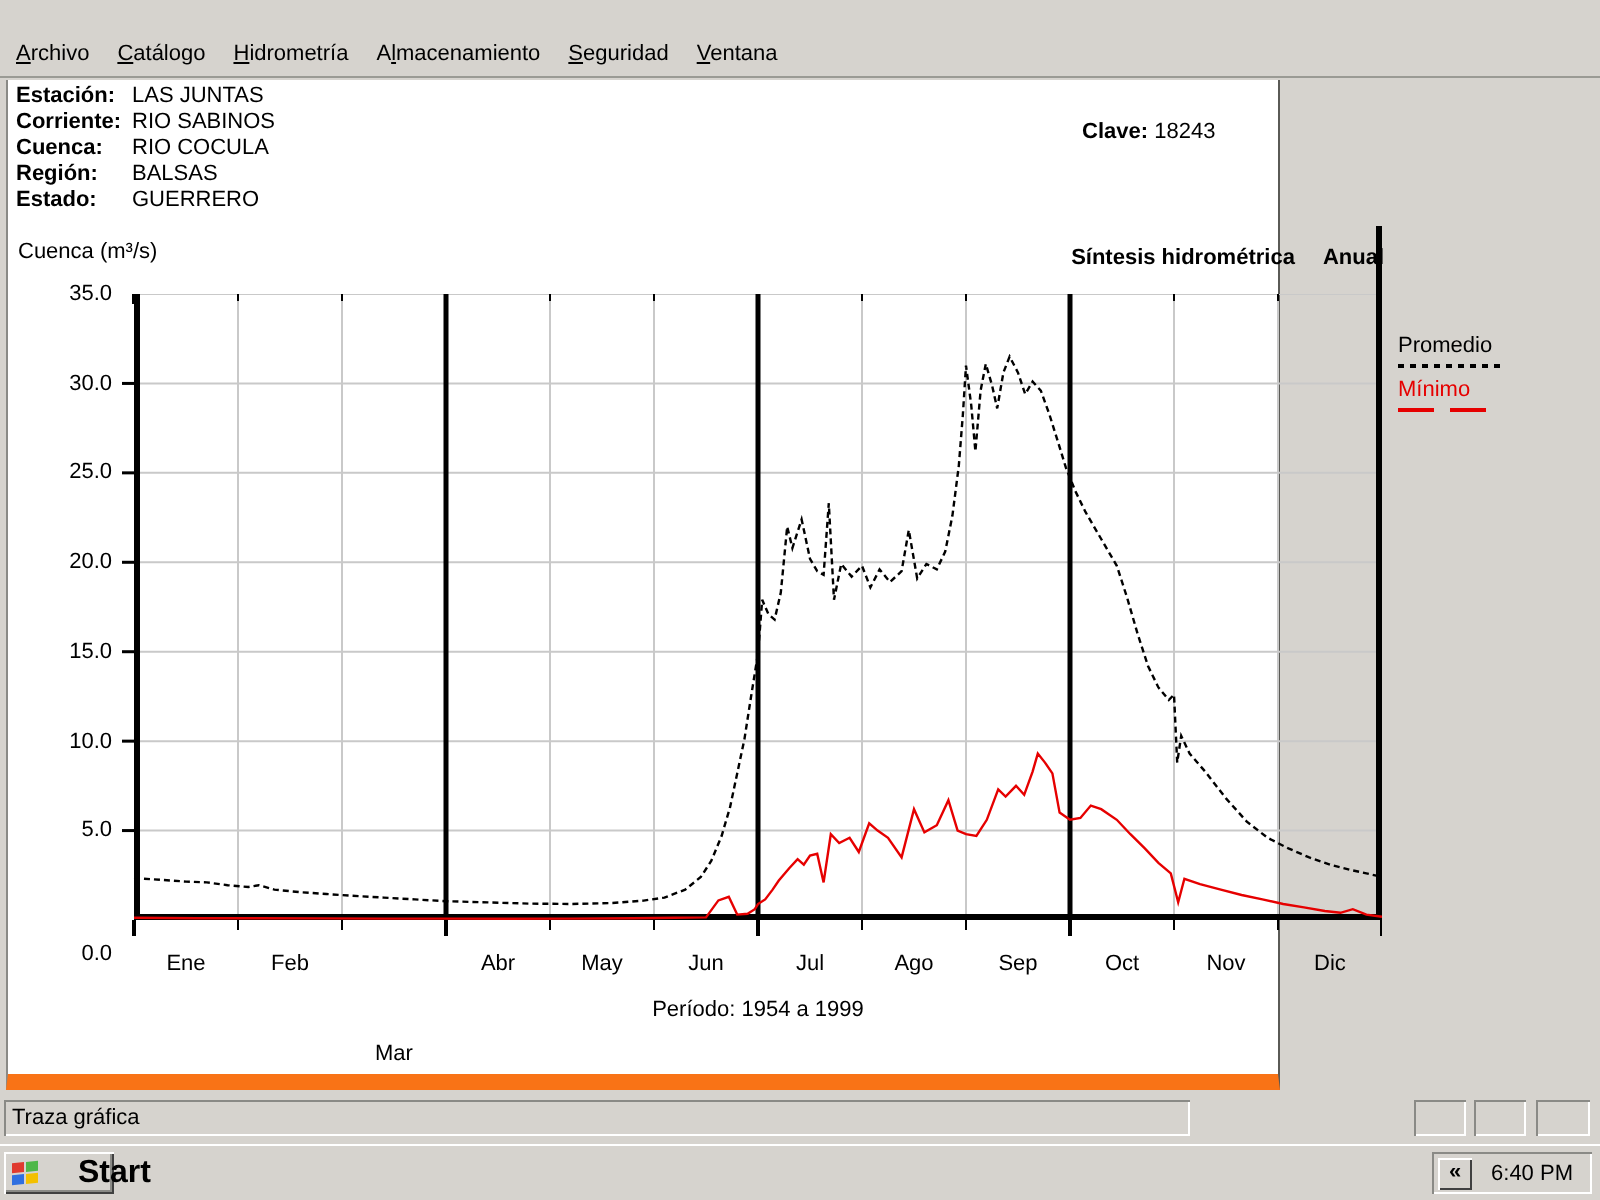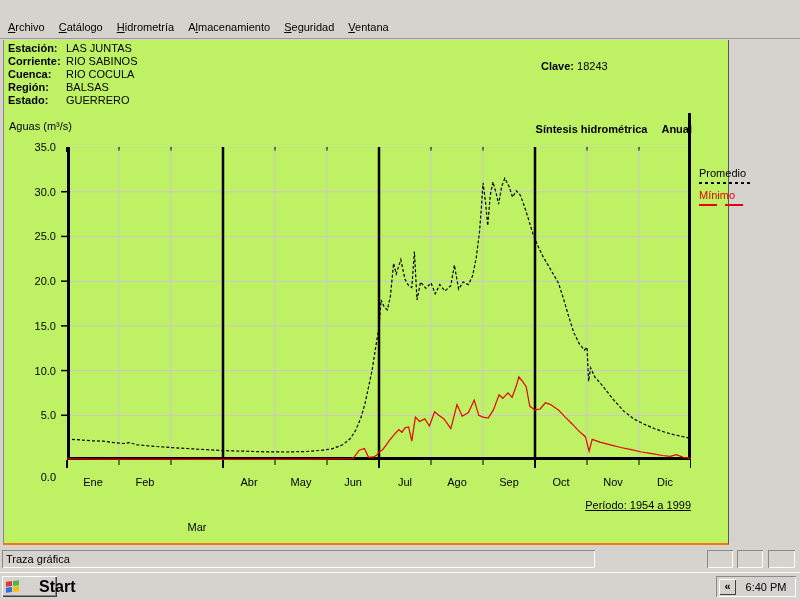--- a/index.html
+++ b/index.html
@@ -16,36 +16,36 @@
   .btn-min{right:38px}.btn-rest{right:20px}.btn-close{right:2px;color:#8a8a86;}
   .glyph-min{position:absolute;left:3px;bottom:3px;width:7px;height:2px;background:#000;}
   .glyph-rest{position:absolute;left:4px;top:3px;width:7px;height:6px;border:1px solid #000;border-top-width:2px;background:#d6d3ce;}
   .glyph-rest2{position:absolute;left:2px;top:5px;width:6px;height:5px;border:1px solid #000;border-top-width:2px;background:#d6d3ce;}
   
   .menubar{position:absolute;left:0;top:18px;width:800px;height:21px;background:#d6d3ce;
     border-bottom:1px solid #9a9a94;padding-left:1px;box-sizing:border-box;}
   .menu-item{display:inline-block;padding:3px 7px 2px 7px;cursor:default;}
   .menu-item u{text-decoration:underline;}
   
-  .client{position:absolute;left:3px;top:40px;width:726px;height:505px;background:#bef264;
-    border-right:1px solid #5a5a56;border-left:1px solid #8a8a86;border-bottom:2px solid #f97316;box-sizing:border-box;}
+  .client{position:absolute;left:3px;top:40px;width:637px;height:505px;background:#ffffff;
+    border-right:1px solid #5a5a56;border-left:1px solid #8a8a86;border-bottom:8px solid #f97316;box-sizing:border-box;}
   .inforow{position:absolute;left:4px;height:13px;white-space:nowrap;}
   .inforow b{display:inline-block;width:58px;}
   .clave{position:absolute;left:537px;top:20px;white-space:nowrap;}
   .gasto{position:absolute;left:5px;top:80px;}
   .chead{position:absolute;left:380px;top:83px;width:308px;text-align:right;font-weight:bold;}
   .chead span{margin-left:14px;}
   
   .plot{position:absolute;left:57px;top:107px;width:630px;height:322px;}
   .rborder-ext{position:absolute;left:684px;top:73px;width:3px;height:36px;background:#000;}
   .ylab{position:absolute;right:4px;width:40px;height:12px;text-align:right;line-height:12px;}
   .ylabels{position:absolute;left:8px;top:107px;width:48px;height:322px;}
   .xlabels{position:absolute;left:63px;top:436px;width:624px;height:13px;}
   .xlab{position:absolute;top:0;width:52px;text-align:center;}
-  .periodo{position:absolute;left:63px;top:459px;width:624px;text-align:right;text-decoration:underline;}
+  .periodo{position:absolute;left:63px;top:459px;width:624px;text-align:center;}
   .legend{position:absolute;left:695px;top:127px;width:90px;}
   .leg-dash{width:54px;height:2px;margin:3px 0 5px 0;background:repeating-linear-gradient(90deg,#000 0 3px,transparent 3px 6px);}
   .leg-min{color:#e60000;}
   .leg-solid{width:48px;height:2px;margin-top:3px;background:repeating-linear-gradient(90deg,#e60000 0 18px,transparent 18px 26px);}
   
   .statusbar{position:absolute;left:0;top:545px;width:800px;height:27px;background:#d6d3ce;}
   .pane{position:absolute;top:5px;height:18px;box-shadow:inset 1px 1px 0 #8a8a86,inset -1px -1px 0 #fff;box-sizing:border-box;}
   .pane-main{left:2px;width:593px;line-height:18px;padding-left:4px;}
   
   .taskbar{position:absolute;left:0;top:572px;width:800px;height:28px;background:#d6d3ce;box-shadow:inset 0 1px 0 #fff;}
@@ -79,21 +79,21 @@
   <div class="client">
 
     <div class="inforow" style="top:2px"><b>Estación:</b><span>LAS JUNTAS</span></div>
     <div class="inforow" style="top:15px"><b>Corriente:</b><span>RIO SABINOS</span></div>
     <div class="inforow" style="top:28px"><b>Cuenca:</b><span>RIO COCULA</span></div>
     <div class="inforow" style="top:41px"><b>Región:</b><span>BALSAS</span></div>
     <div class="inforow" style="top:54px"><b>Estado:</b><span>GUERRERO</span></div>
 
     <div class="clave"><b>Clave:</b> <span>18243</span></div>
 
-    <div class="gasto">Aguas (m³/s)</div>
+    <div class="gasto">Cuenca (m³/s)</div>
     <div class="chead"><span>Síntesis hidrométrica</span><span>Anual</span></div>
 
     <div class="ylabels">
         <div class="ylab" style="top: -6px;">35.0</div>
         <div class="ylab" style="top: 38.7143px;">30.0</div>
         <div class="ylab" style="top: 83.4286px;">25.0</div>
         <div class="ylab" style="top: 128.143px;">20.0</div>
         <div class="ylab" style="top: 172.857px;">15.0</div>
         <div class="ylab" style="top: 217.571px;">10.0</div>
         <div class="ylab" style="top: 262.286px;">5.0</div>

